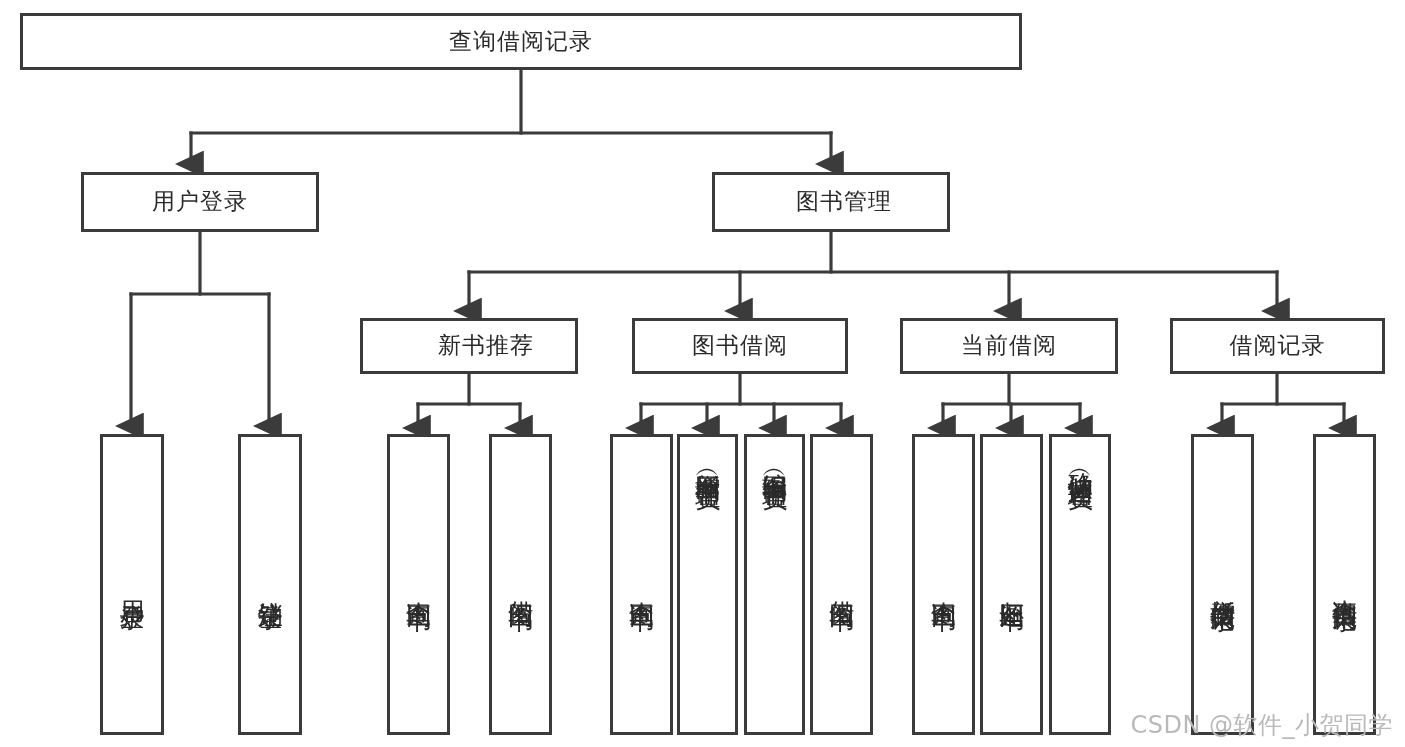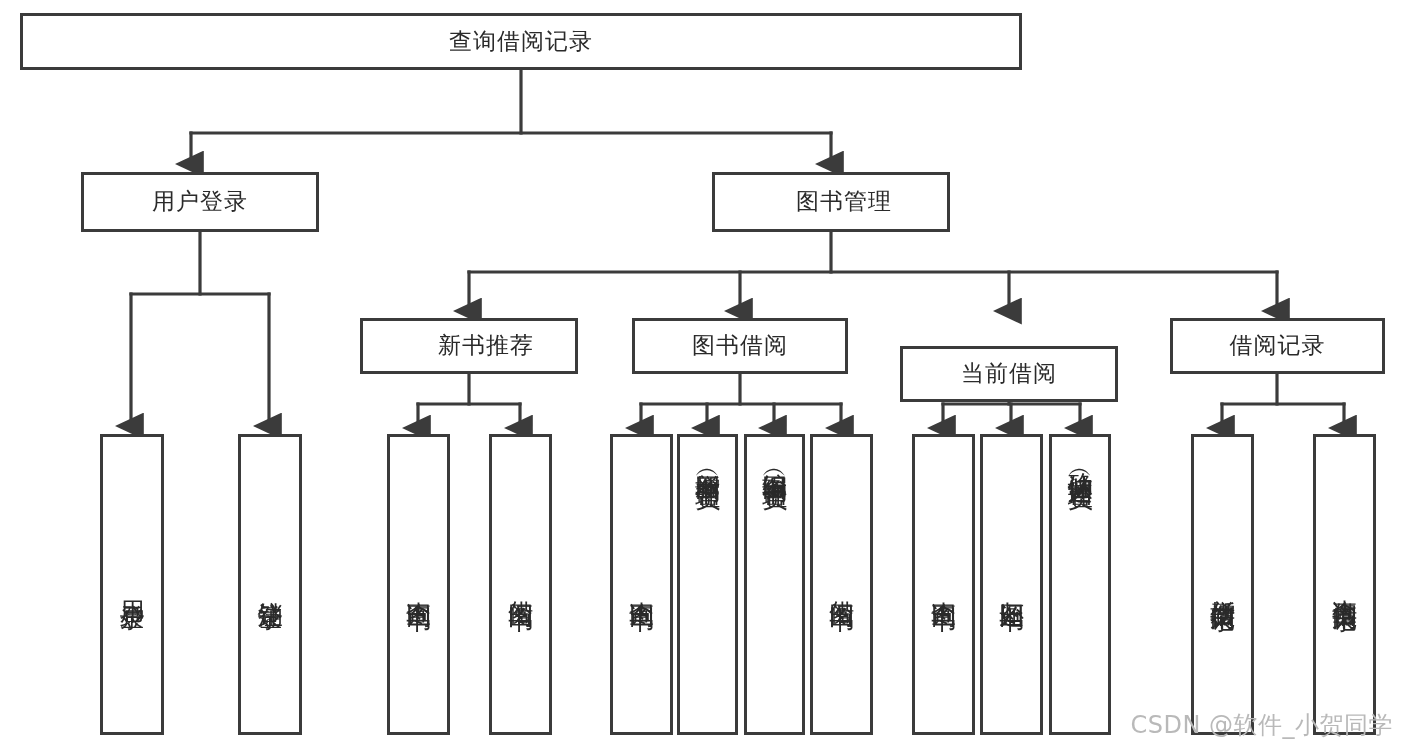--- a/index.html
+++ b/index.html
@@ -139,21 +139,21 @@
   </div>
 
   <div class="node node-h" style="left:360px; top:318px; width:218px; height:56px;padding-left:34px;">
     <span class="node-label">新书推荐</span>
   </div>
 
   <div class="node node-h" style="left:632px; top:318px; width:216px; height:56px;">
     <span class="node-label">图书借阅</span>
   </div>
 
-  <div class="node node-h" style="left:900px; top:318px; width:218px; height:56px;margin-top:28px;">
+  <div class="node node-h" style="left:900px; top:318px; width:218px; height:56px;">
     <span class="node-label">当前借阅</span>
   </div>
 
   <div class="node node-h" style="left:1170px; top:318px; width:215px; height:56px;justify-content:center;">
     <span class="node-label">借阅记录</span>
   </div>
 
   <div class="node node-v center-v" style="left:100px; top:434px; width:64px; height:301px;">
     <span class="node-label">用户登录</span>
   </div>

